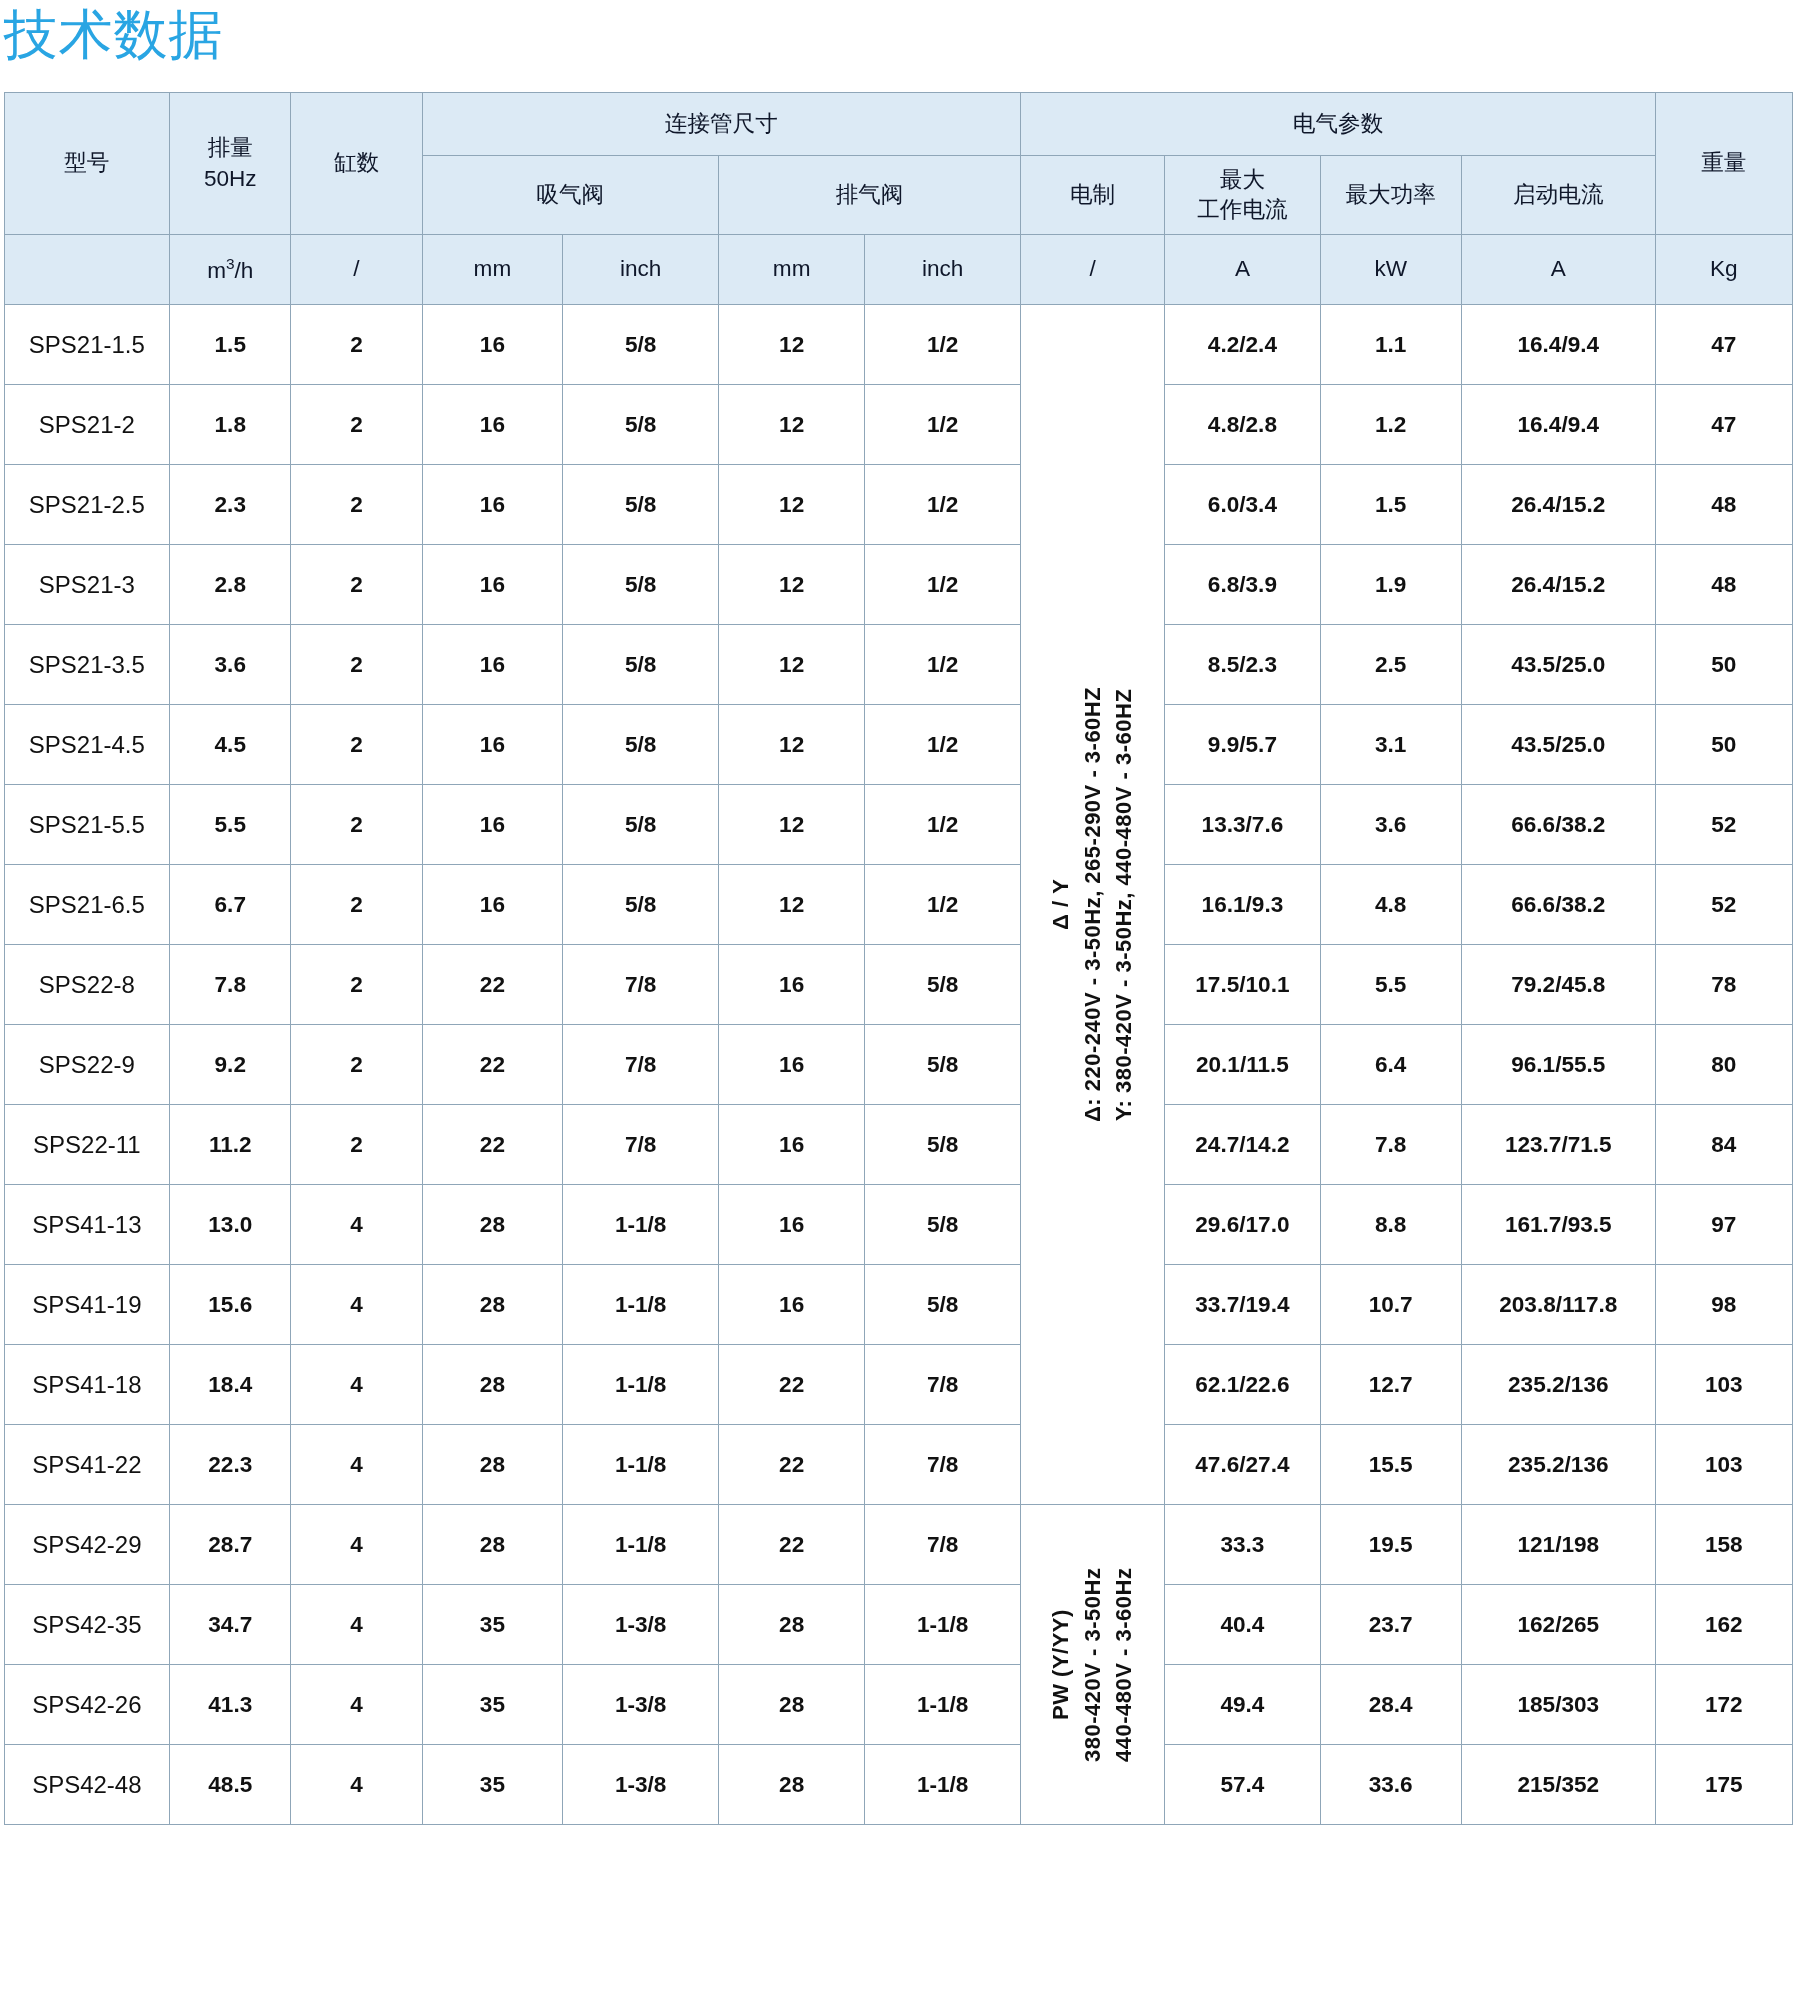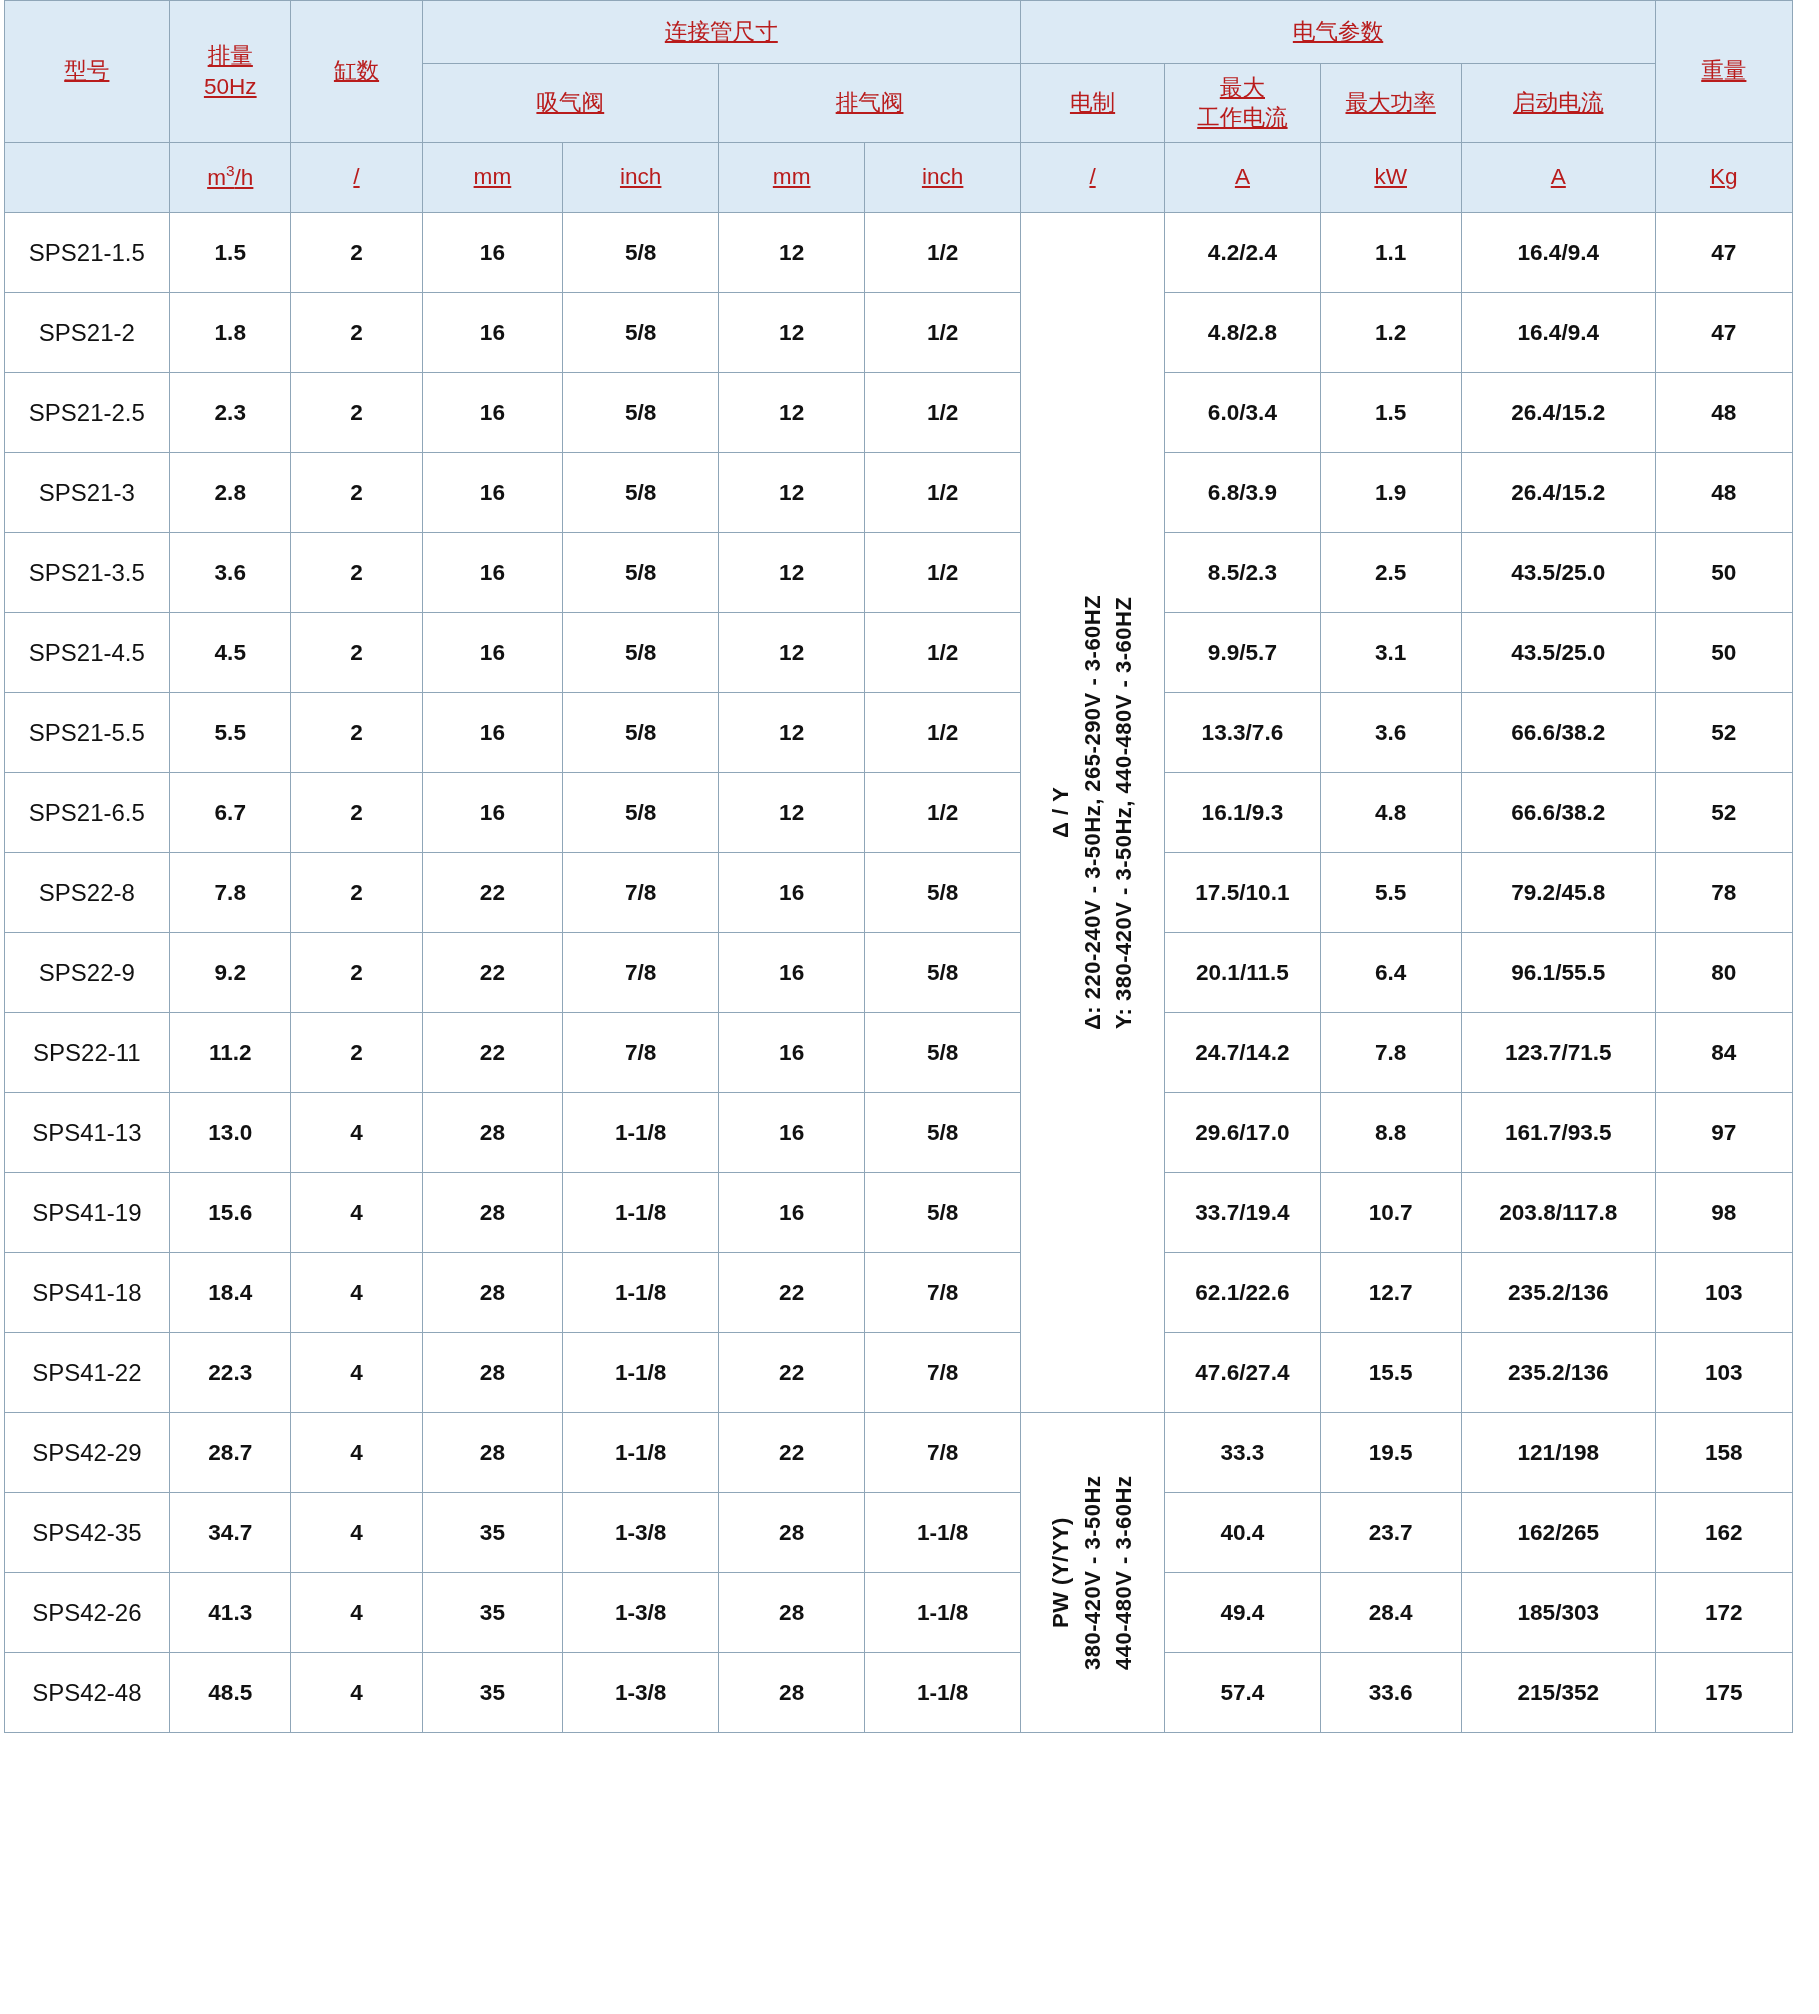--- a/index.html
+++ b/index.html
@@ -36,23 +36,22 @@
   table.spec th, table.spec td {
     border: 0.9px solid #8fa6b8;
     text-align: center;
     vertical-align: middle;
     font-size: 22.6px;
     padding: 0;
   }
   thead th {
     background: #dceaf5;
     font-weight: 400;
-    color: #b91c1c;
+    color: #0f172a;
     line-height: 1.35;
-    text-decoration: underline;
   }
   .hdr-row1 th { height: 62px; }
   .hdr-row2 th { height: 78px; }
   .hdr-units th { height: 69px; font-size: 22.6px; }
   tbody td {
     height: 79px;
     font-weight: bold;
     font-size: 22.6px;
     color: #111111;
     background: #ffffff;
@@ -94,20 +93,21 @@
   .col-amax  { width: 145px; }
   .col-kw    { width: 131px; }
   .col-start { width: 181px; }
   .col-wt    { width: 127px; }
 </style>
 </head>
 <body>
 
 <div class="page">
 
+  <h1 class="page-title">技术数据</h1>
 
   <table class="spec">
     <colgroup>
       <col class="col-model">
         <col class="col-disp">
         <col class="col-cyl">
       <col class="col-sucmm">
         <col class="col-sucin">
         <col class="col-dismm">
         <col class="col-disin">

